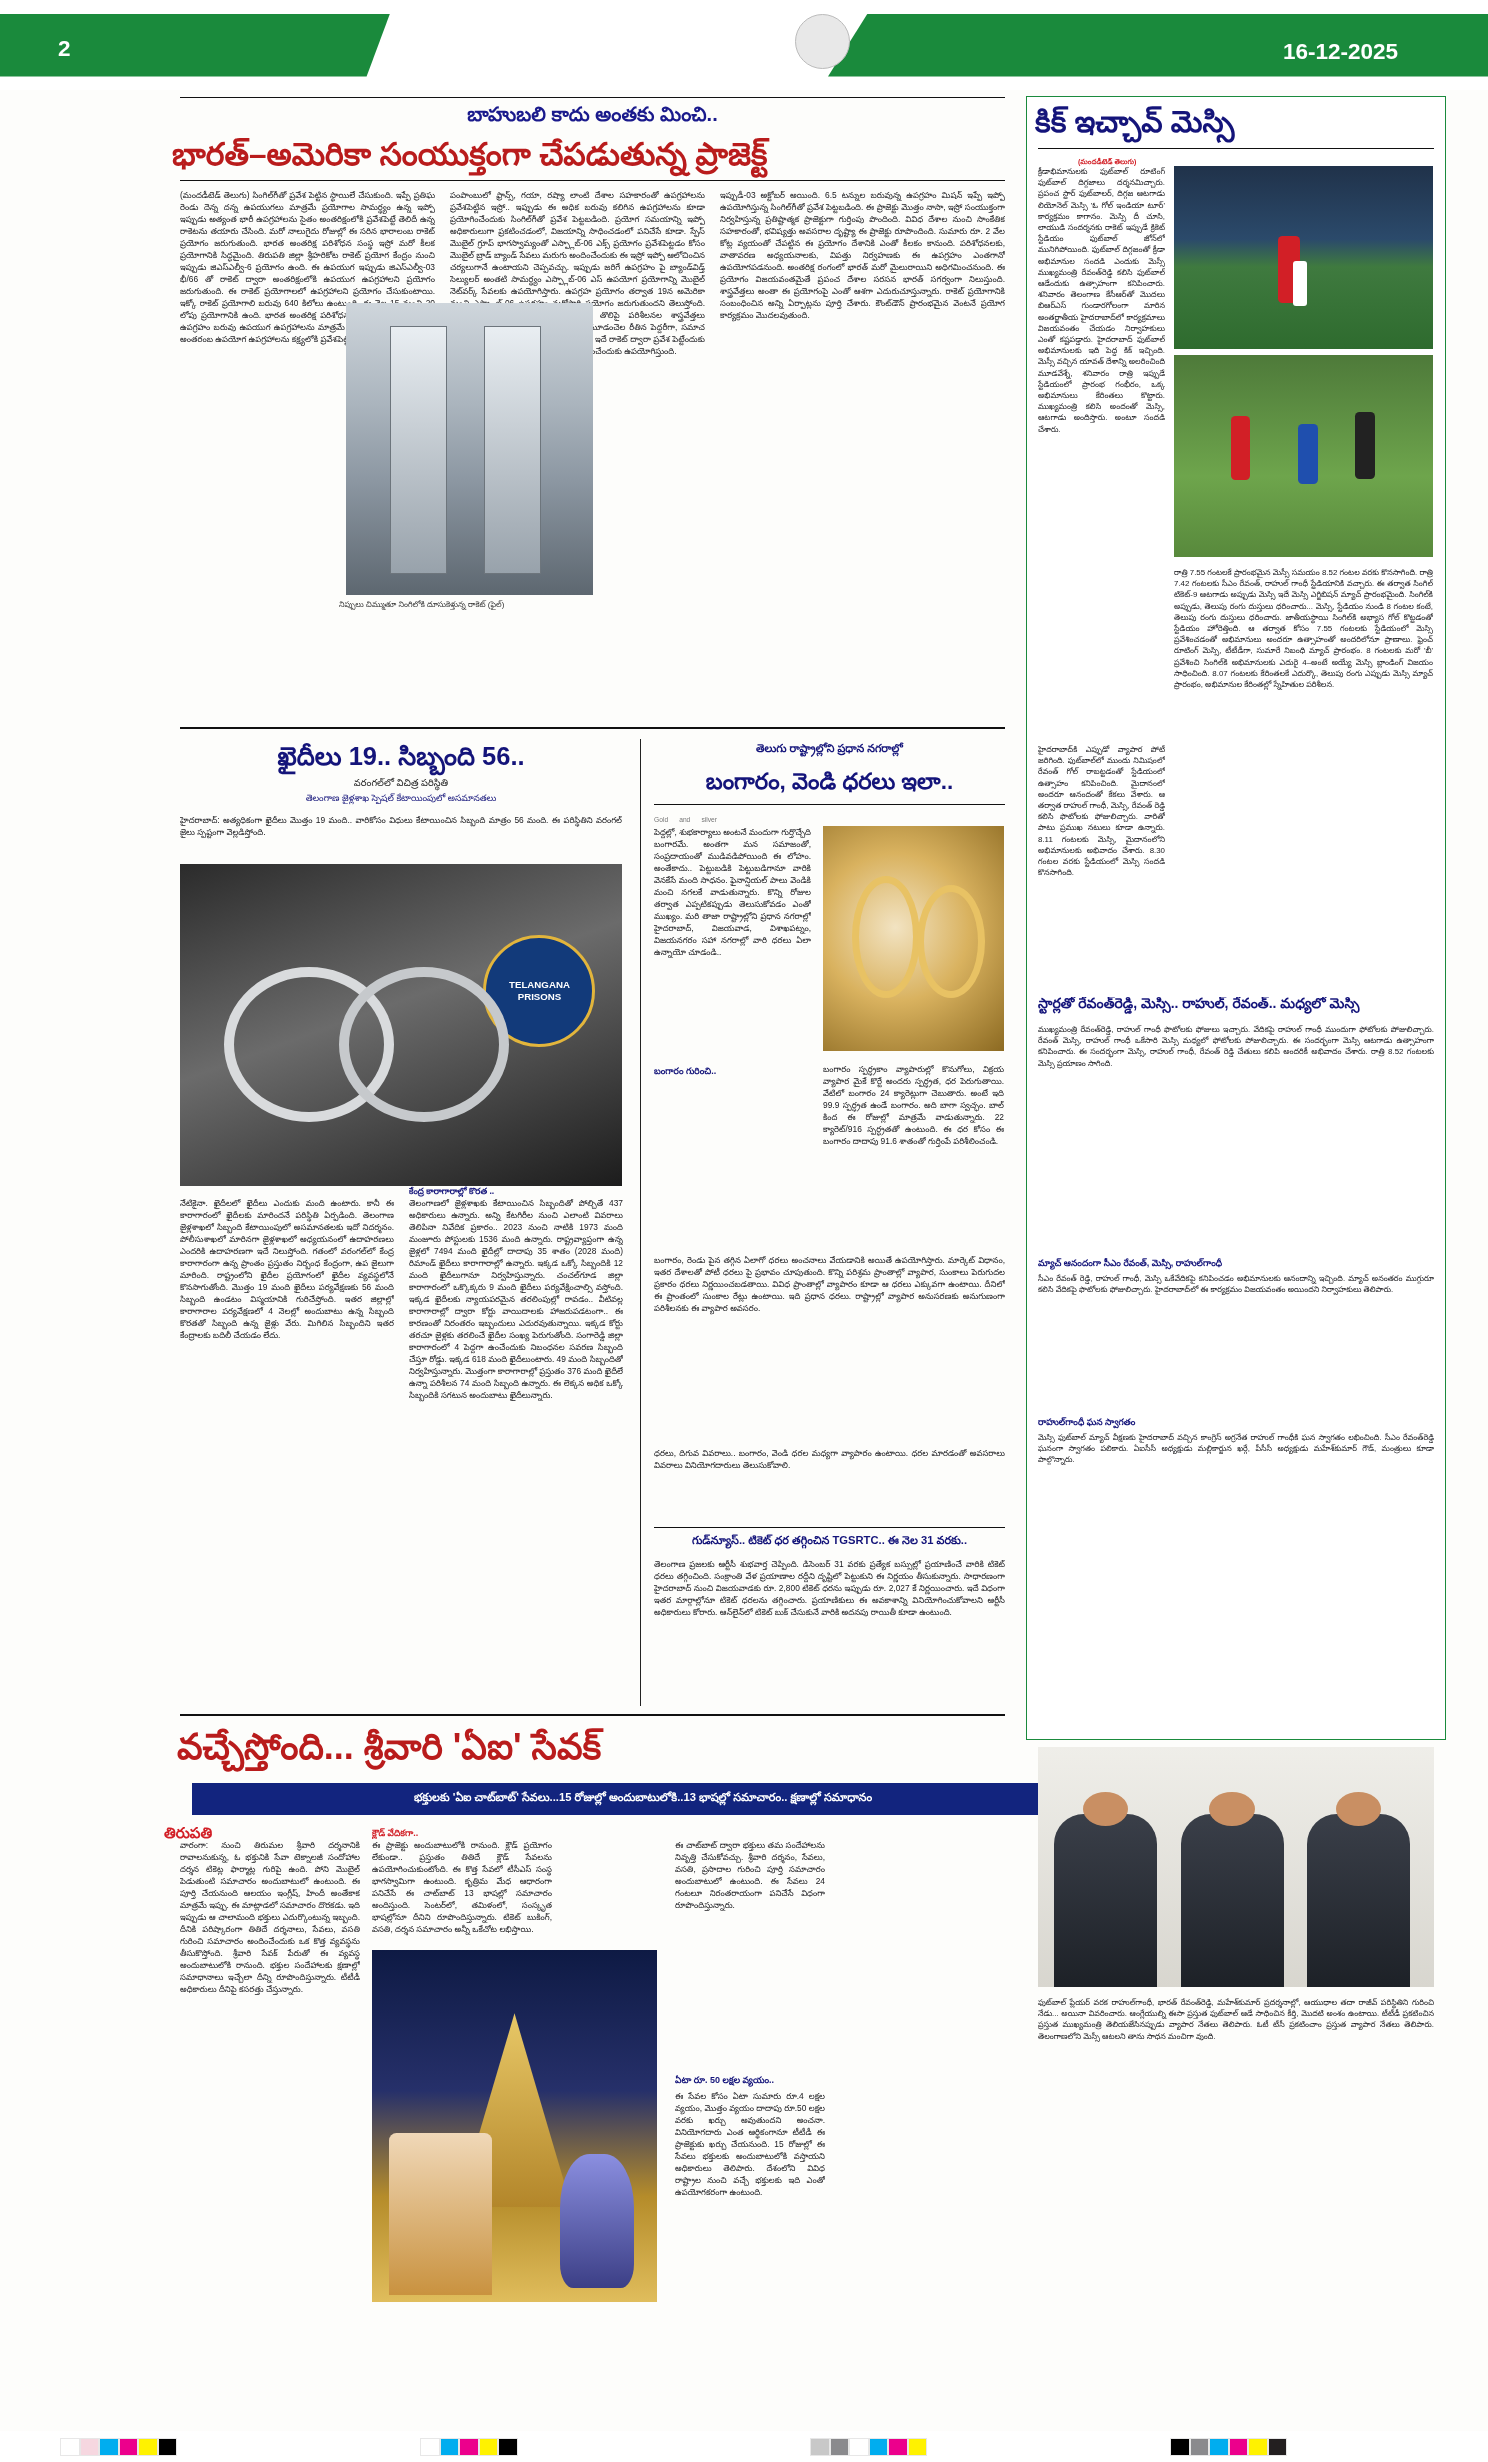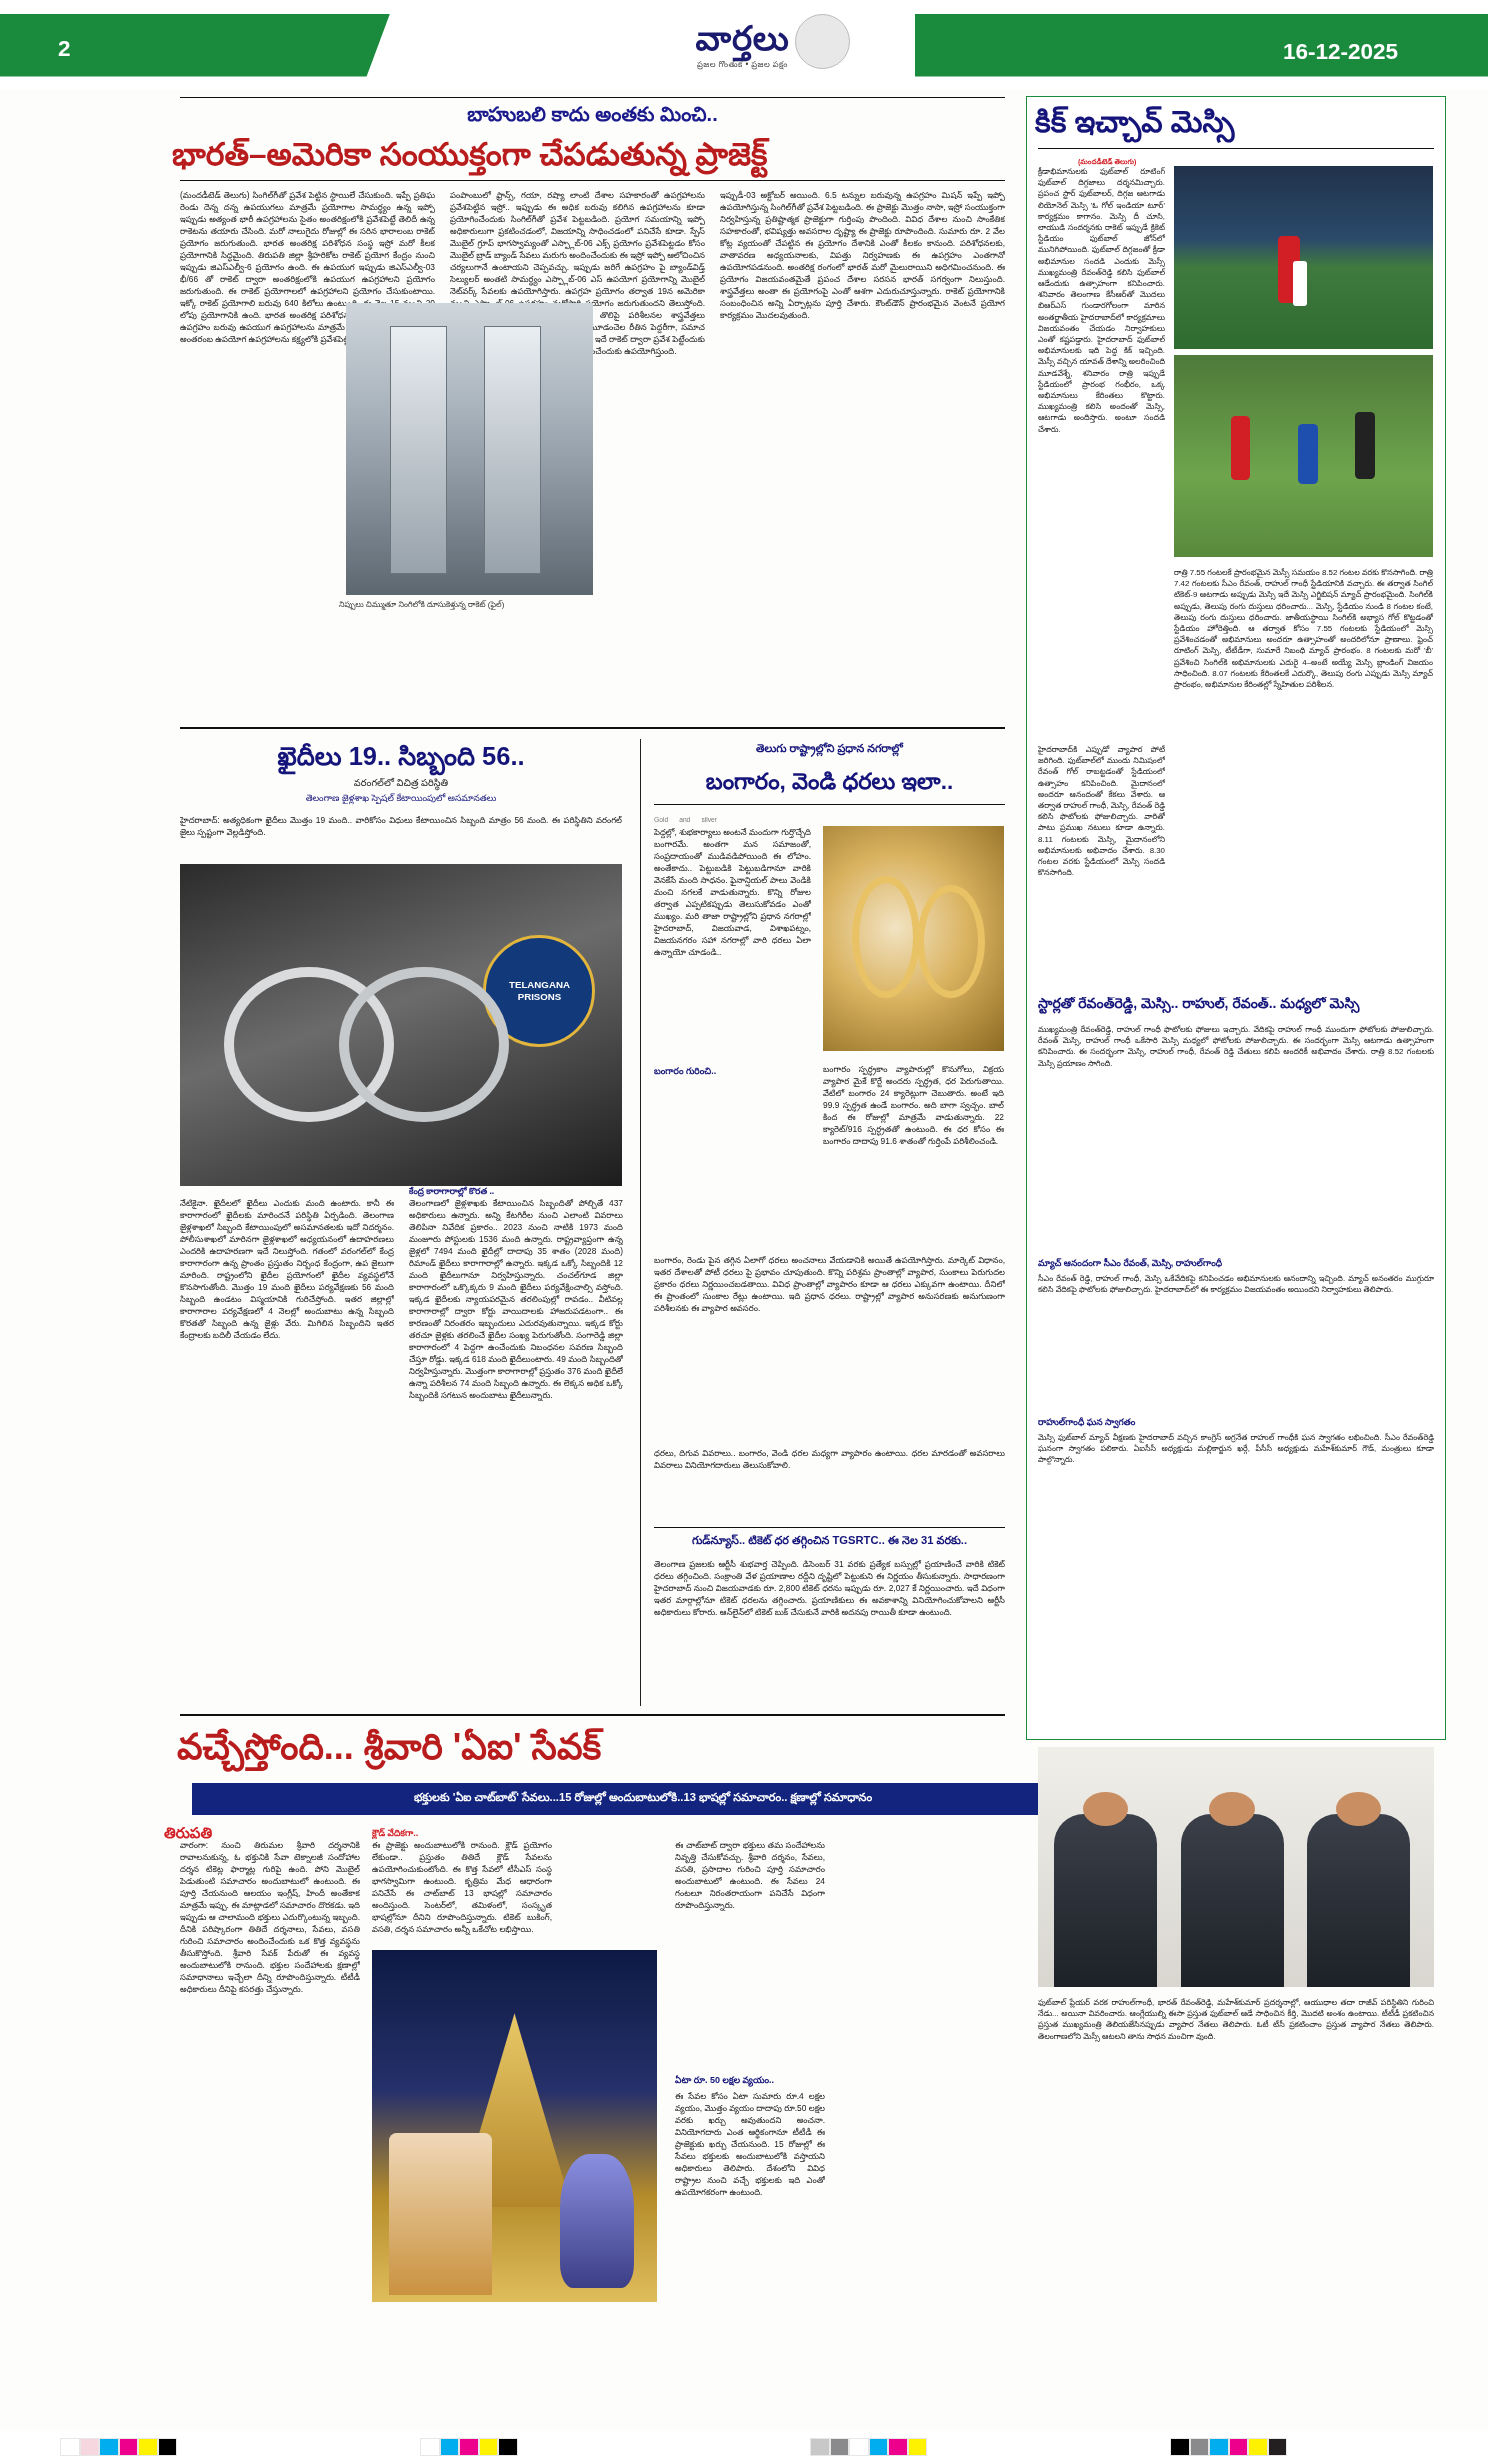--- a/index.html
+++ b/index.html
@@ -178,24 +178,20 @@
 </style>
 </head>
 <body>
 
 <div class="page">
 
   <div class="masthead">
     <div class="mast-green-left"></div>
     <div class="mast-green-right"></div>
     <div class="page-num">2</div>
-    <div class="mast-logo-box">
-      <div class="mast-title">వార్తలు</div>
-      <div class="mast-sub">ప్రజల గొంతుక • ప్రజల పక్షం</div>
-    </div>
     <div class="mast-seal"></div>
     <div class="mast-date">16-12-2025</div>
   </div>
 
   <div class="hr-thin" style="left:180px; top:97px; width:825px;"></div>
 
   <div class="box-green" style="left:1026px; top:96px; width:420px; height:1644px;"></div>
 
   <div class="kicker" style="left:180px; top:103px; width:825px;">బాహుబలి కాదు అంతకు మించి..</div>
   <div class="headline-red" style="left:172px; top:136px; width:840px; font-size:31.5px;">భారత్–అమెరికా సంయుక్తంగా చేపడుతున్న ప్రాజెక్ట్</div>

